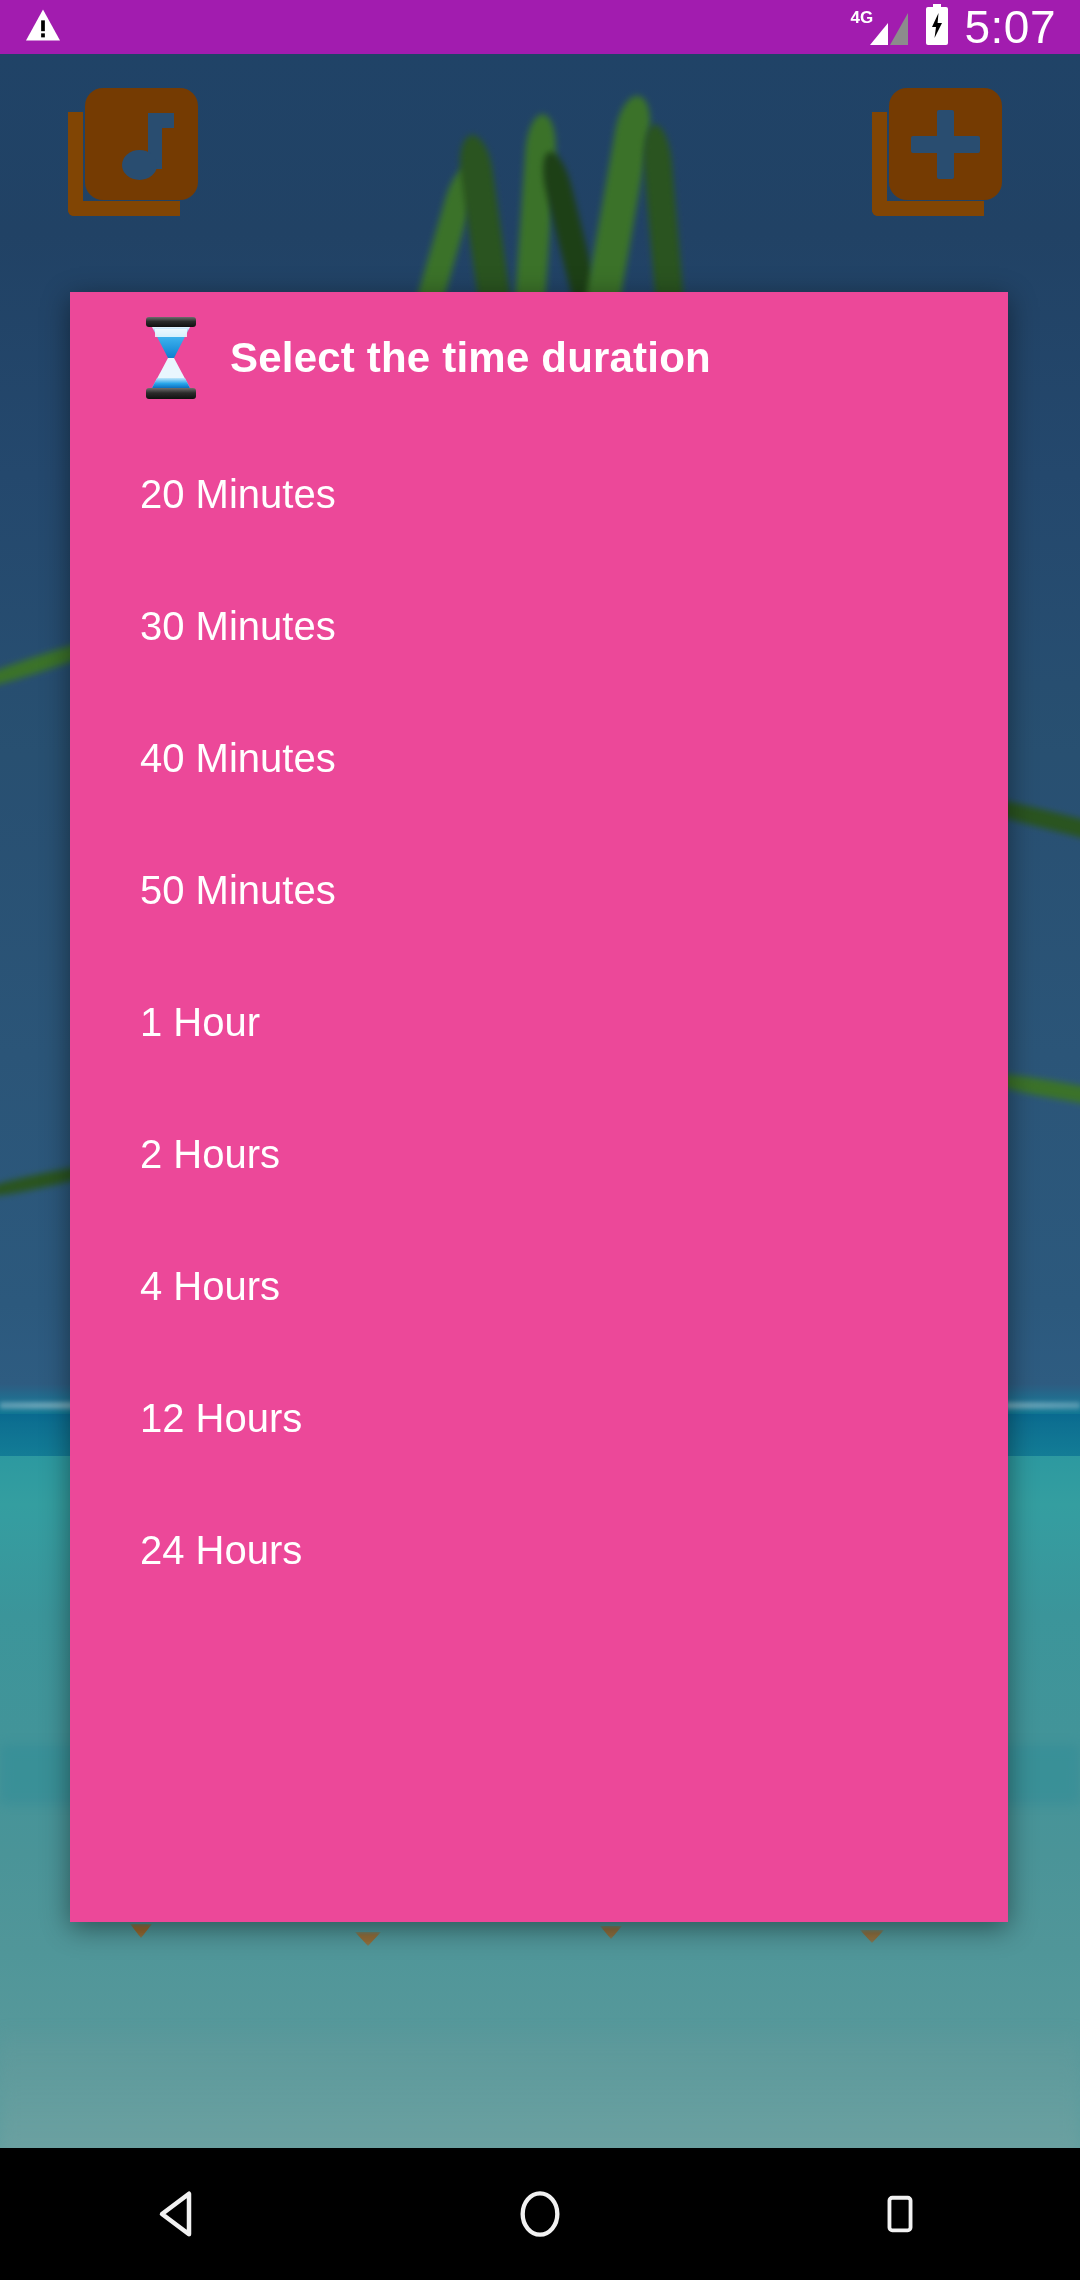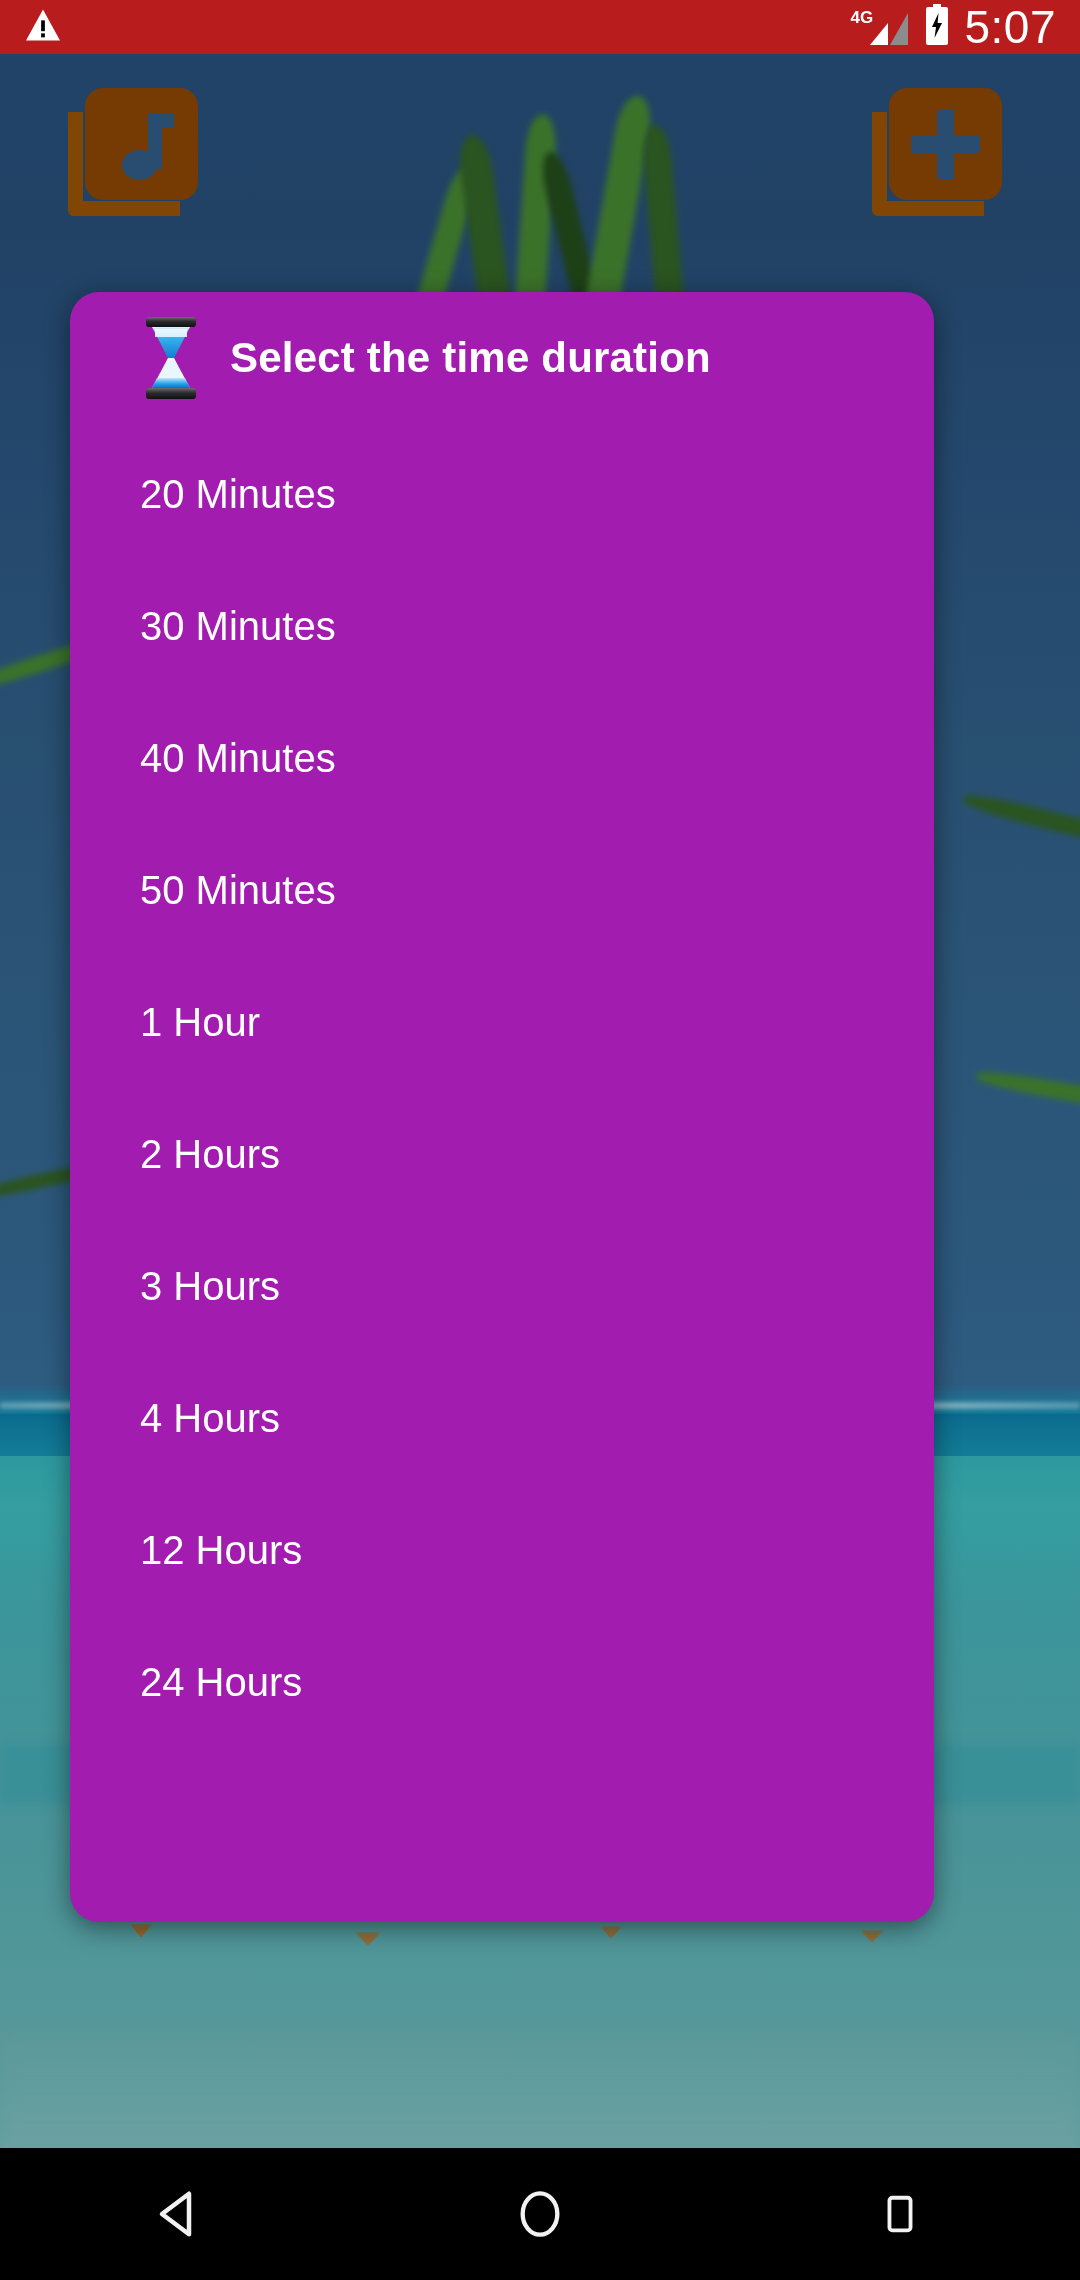--- a/index.html
+++ b/index.html
@@ -49,21 +49,21 @@
   }
 
   
   .frond{ position:absolute; background:#2d5a22; filter:blur(3px); }
   .frond.light{ background:#3f7a2c; }
   .frond.dark{ background:#1f4418; }
 
   
   #statusbar{
     position:absolute; left:0; top:0; width:1080px; height:54px;
-    background:#b91c1c; display:flex; align-items:center;
+    background:#a21caf; display:flex; align-items:center;
     padding:0 24px; z-index:30;
   }
   #sb-left{ display:flex; align-items:center; gap:10px; }
   #sb-right{ margin-left:auto; display:flex; align-items:center; gap:14px; }
   .sb-time{ color:#fff; font-size:46px; letter-spacing:.5px; }
   .sb-4g{ color:#fff; font-size:17px; font-weight:bold; line-height:1;
           position:absolute; left:-2px; top:2px; }
 
   
   .lib-icon{ position:absolute; width:130px; height:128px; }
@@ -79,24 +79,23 @@
   .plus-h{ position:absolute; left:22px; top:48px; width:69px; height:17px; background:#2c5278; border-radius:2px; }
   .plus-v{ position:absolute; left:48px; top:22px; width:17px; height:69px; background:#2c5278; border-radius:2px; }
   .note-stem{ position:absolute; left:63px; top:25px; width:14px; height:56px; background:#2c5278; }
   .note-flag{ position:absolute; left:63px; top:25px; width:26px; height:15px; background:#2c5278; }
   .note-head{ position:absolute; left:37px; top:62px; width:35px; height:30px; background:#2c5278; border-radius:50%; }
 
   
   #scrim{ position:absolute; left:0; top:54px; width:1080px; height:2094px;
           background:rgba(0,0,0,0.06); z-index:10; }
   #dialog{
-    position:absolute; left:70px; top:292px; width:864px; height:1630px;
-    background:#a21caf; z-index:20; overflow:hidden;
+    position:absolute; left:70px; top:292px; width:938px; height:1630px;
+    background:#ec4899; z-index:20; overflow:hidden;
     box-shadow:0 6px 26px rgba(0,0,0,.45);
-    border-radius:29px;
   }
   #dialog-header{
     display:flex; align-items:center; height:132px; padding-left:70px;
   }
   .hourglass{ width:62px; height:84px; position:relative; margin-right:28px; flex:0 0 auto; }
   #dialog-title{
     color:#ffffff; font-size:42px; font-weight:bold; letter-spacing:.2px;
   }
   #option-list{ padding-top:4px; }
   .option-row{
@@ -236,23 +235,20 @@
       <div class="option-row">
           <span>50 Minutes</span>
         </div>
       <div class="option-row">
           <span>1 Hour</span>
         </div>
       <div class="option-row">
           <span>2 Hours</span>
         </div>
       <div class="option-row">
-          <span>3 Hours</span>
-        </div>
-      <div class="option-row">
           <span>4 Hours</span>
         </div>
       <div class="option-row">
           <span>12 Hours</span>
         </div>
       <div class="option-row">
           <span>24 Hours</span>
         </div>
     </div>
 

